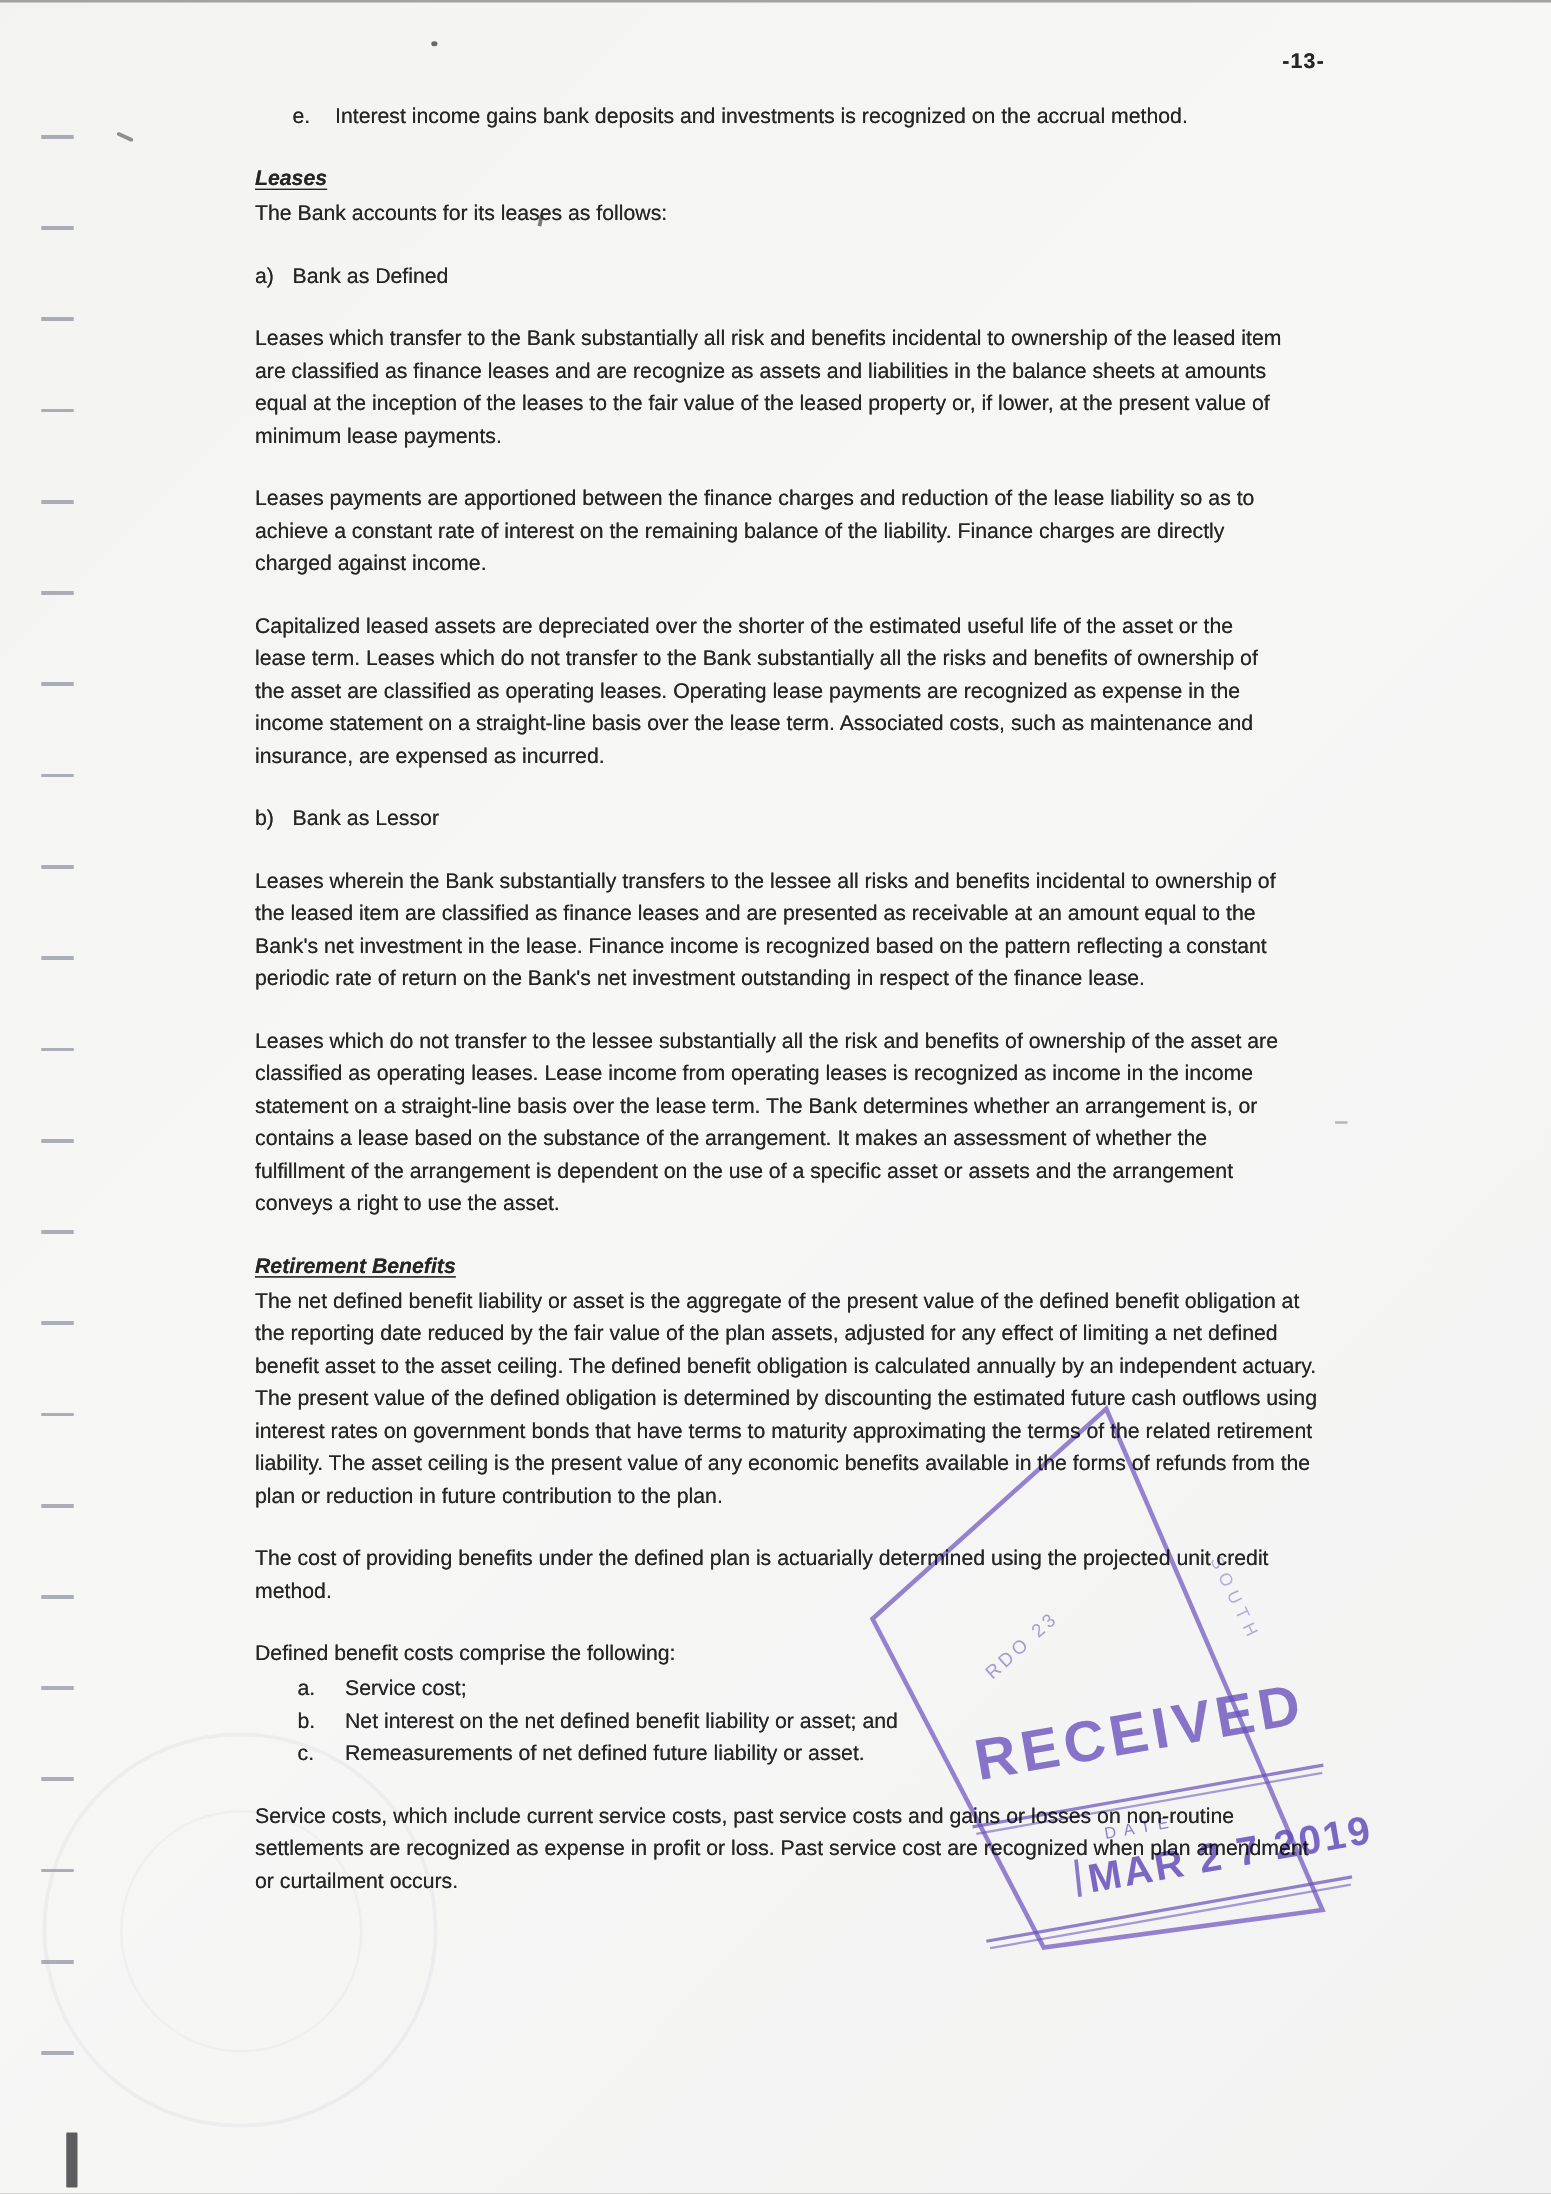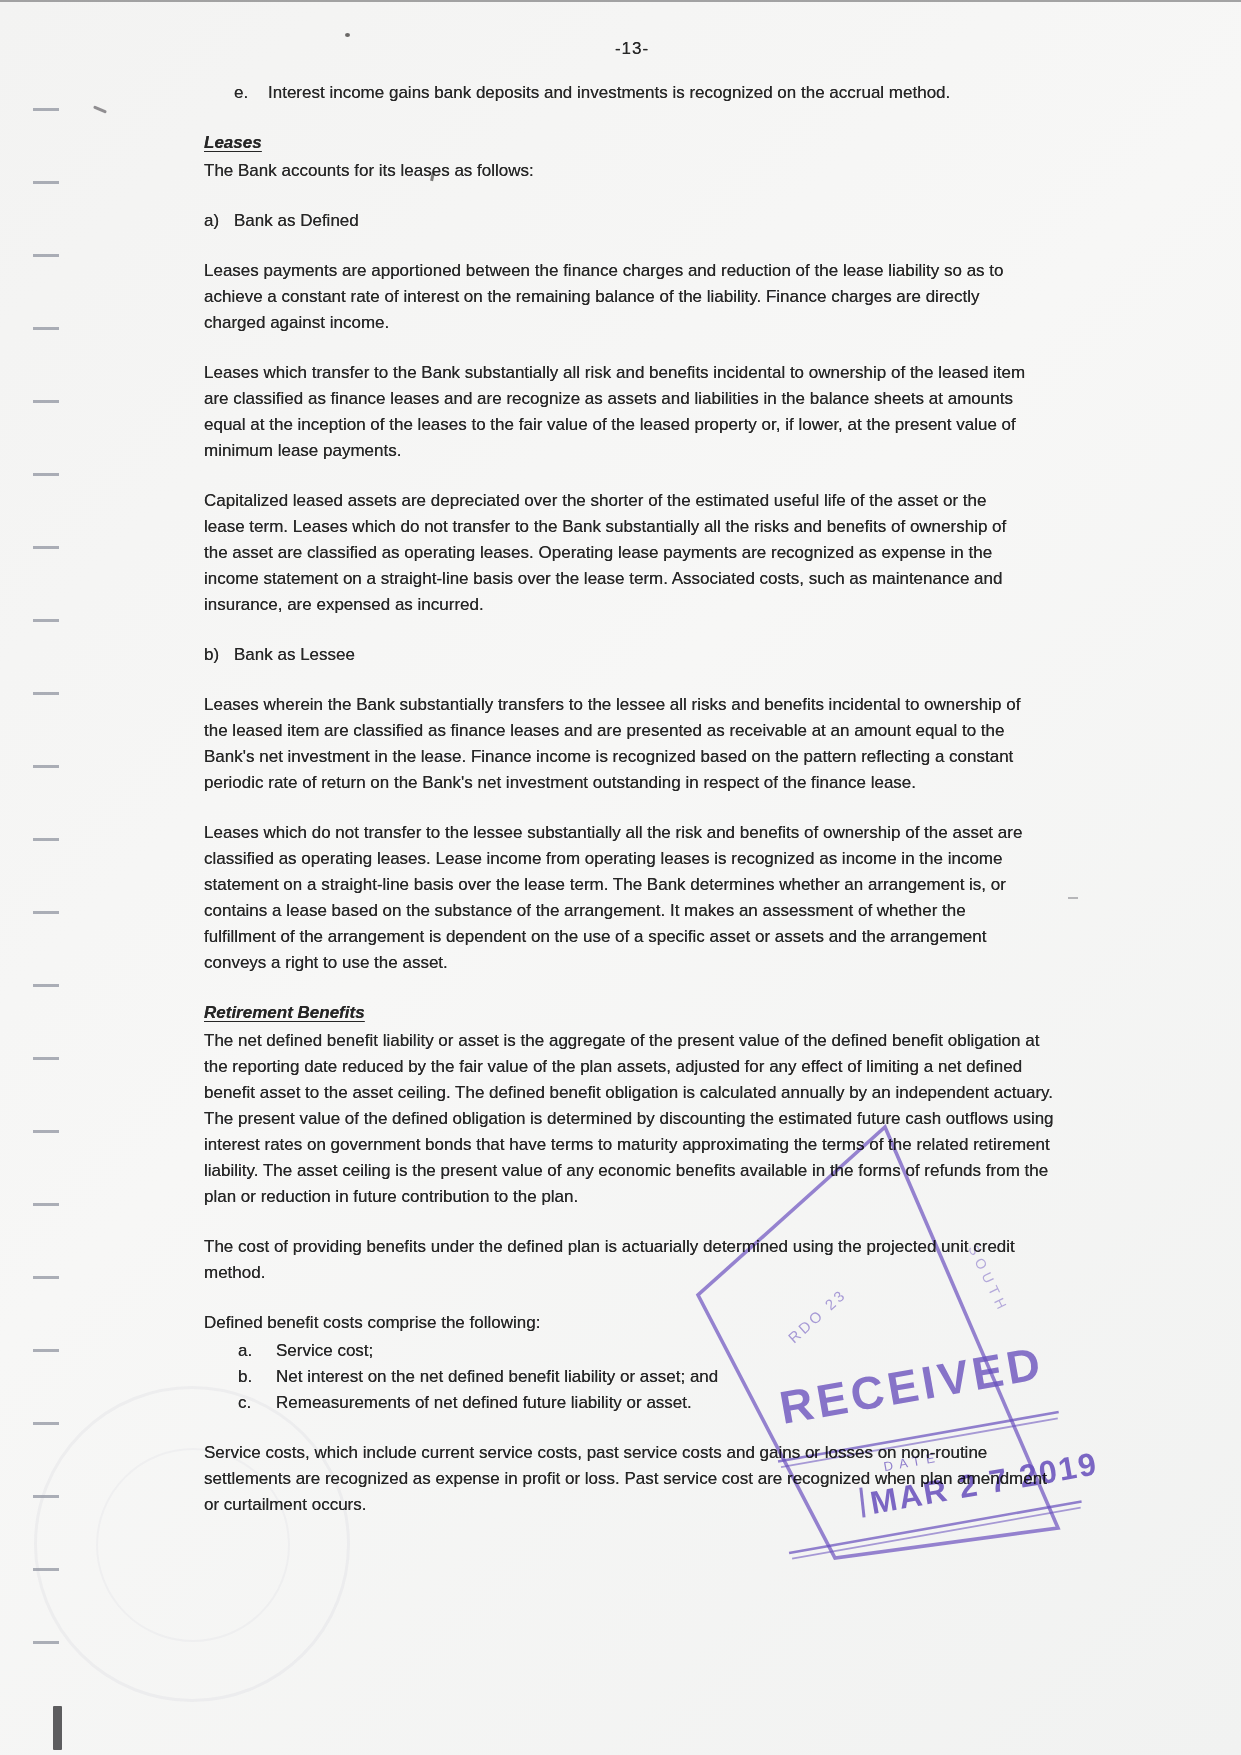--- a/index.html
+++ b/index.html
@@ -11,21 +11,21 @@
   .scan-edge-top{position:absolute;top:0;left:0;right:0;height:2px;background:rgba(80,80,82,.5);}
   .binding-strip{
     position:absolute;left:33px;top:44px;width:26px;height:1668px;
     background:repeating-linear-gradient(to bottom,
       transparent 0 64px, rgba(108,114,130,.55) 64px 67px, transparent 67px 73px);
     border-radius:2px;
   }
   .content{position:absolute;left:204px;top:36px;width:856px;font-size:17px;line-height:26px;
     text-shadow:0 0 .5px rgba(38,38,38,.85);}
   .content p{margin:0 0 24px 0;}
-  .page-number{text-align:center;font-weight:400;letter-spacing:1px;margin-bottom:18px;}
+  .page-number{text-align:right;font-weight:700;letter-spacing:1px;margin-bottom:18px;}
   .hanging{display:flex;margin:0 0 24px 30px;}
   .hanging .marker{flex:none;width:34px;}
   .sub-head{display:flex;margin:0 0 24px 0;}
   .sub-head .marker{flex:none;width:30px;}
   .indent{margin-left:32px;width:824px;}
   h3.doc-heading{margin:0 0 2px 0;font-size:17px;font-weight:700;font-style:italic;
     text-decoration:underline;text-underline-offset:3px;}
   .lead-in{margin:0 0 2px 0 !important;}
   .abc{display:flex;margin:0 0 0 34px;}
   .abc .marker{flex:none;width:38px;}
@@ -72,27 +72,27 @@
 
     <h3 class="doc-heading">Leases</h3>
     <p class="lead-in">The Bank accounts for its leases as follows:</p>
     <p style="margin:0 0 24px 0;height:0;"></p>
 
     <div class="sub-head">
       <span class="marker">a)</span>
       <span>Bank as Defined</span>
     </div>
 
+    <p class="indent">Leases which transfer to the Bank substantially all risk and benefits incidental to ownership of the leased item are classified as finance leases and are recognize as assets and liabilities in the balance sheets at amounts equal at the inception of the leases to the fair value of the leased property or, if lower, at the present value of minimum lease payments.</p>
     <p class="indent">Leases payments are apportioned between the finance charges and reduction of the lease liability so as to achieve a constant rate of interest on the remaining balance of the liability. Finance charges are directly charged against income.</p>
-    <p class="indent">Leases which transfer to the Bank substantially all risk and benefits incidental to ownership of the leased item are classified as finance leases and are recognize as assets and liabilities in the balance sheets at amounts equal at the inception of the leases to the fair value of the leased property or, if lower, at the present value of minimum lease payments.</p>
     <p class="indent">Capitalized leased assets are depreciated over the shorter of the estimated useful life of the asset or the lease term. Leases which do not transfer to the Bank substantially all the risks and benefits of ownership of the asset are classified as operating leases. Operating lease payments are recognized as expense in the income statement on a straight-line basis over the lease term. Associated costs, such as maintenance and insurance, are expensed as incurred.</p>
 
     <div class="sub-head">
       <span class="marker">b)</span>
-      <span>Bank as Lessee</span>
+      <span>Bank as Lessor</span>
     </div>
 
     <p class="indent">Leases wherein the Bank substantially transfers to the lessee all risks and benefits incidental to ownership of the leased item are classified as finance leases and are presented as receivable at an amount equal to the Bank's net investment in the lease. Finance income is recognized based on the pattern reflecting a constant periodic rate of return on the Bank's net investment outstanding in respect of the finance lease.</p>
     <p class="indent">Leases which do not transfer to the lessee substantially all the risk and benefits of ownership of the asset are classified as operating leases. Lease income from operating leases is recognized as income in the income statement on a straight-line basis over the lease term. The Bank determines whether an arrangement is, or contains a lease based on the substance of the arrangement. It makes an assessment of whether the fulfillment of the arrangement is dependent on the use of a specific asset or assets and the arrangement conveys a right to use the asset.</p>
 
     <h3 class="doc-heading">Retirement Benefits</h3>
     <p>The net defined benefit liability or asset is the aggregate of the present value of the defined benefit obligation at the reporting date reduced by the fair value of the plan assets, adjusted for any effect of limiting a net defined benefit asset to the asset ceiling. The defined benefit obligation is calculated annually by an independent actuary. The present value of the defined obligation is determined by discounting the estimated future cash outflows using interest rates on government bonds that have terms to maturity approximating the terms of the related retirement liability. The asset ceiling is the present value of any economic benefits available in the forms of refunds from the plan or reduction in future contribution to the plan.</p>
 
     <p>The cost of providing benefits under the defined plan is actuarially determined using the projected unit credit method.</p>
 

